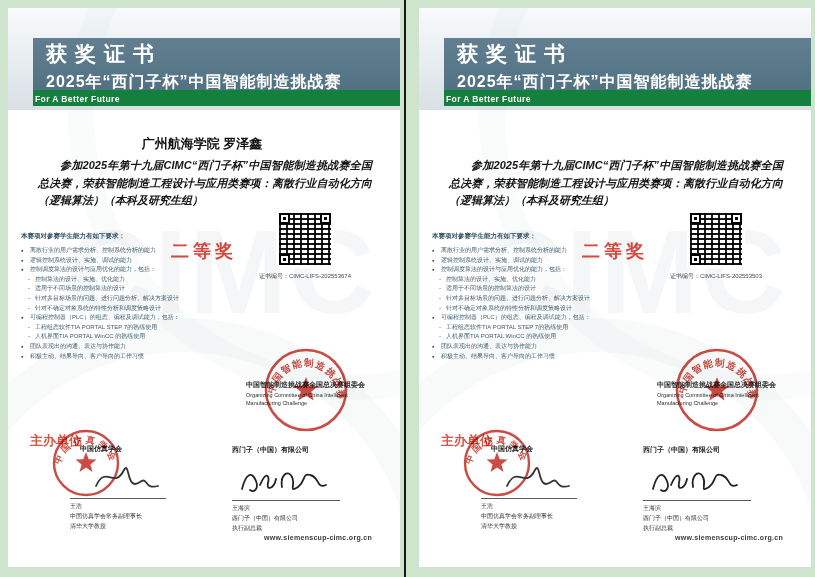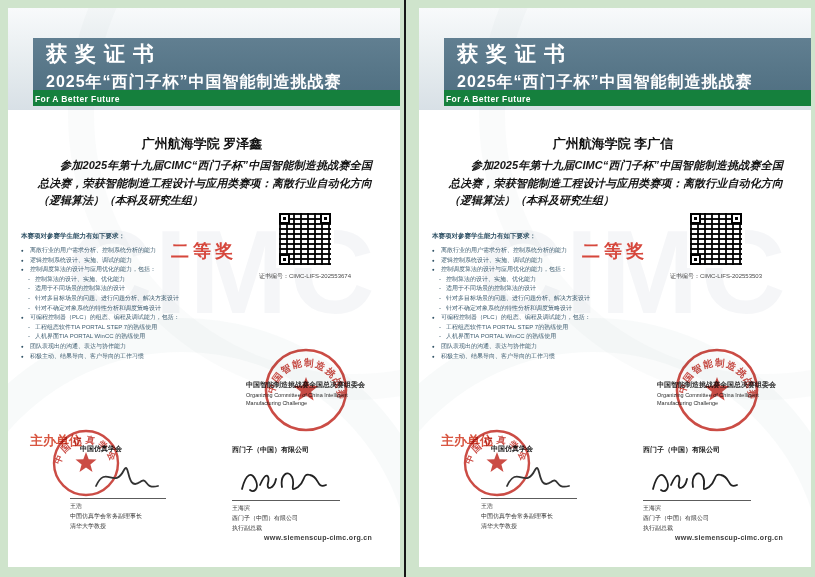--- a/index.html
+++ b/index.html
@@ -181,21 +181,20 @@
     <div class="swoosh2"></div>
     <div class="swoosh1"></div>
     <div class="watermark">CIMC</div>
 
     <div class="hdr">
       <div class="hdr-title">获奖证书</div>
       <div class="hdr-sub">2025年“西门子杯”中国智能制造挑战赛</div>
     </div>
     <div class="tagline">For A Better Future</div>
 
-    <div class="recipient">广州航海学院  李广信</div>
     <div class="body-par">参加2025年第十九届CIMC“西门子杯”中国智能制造挑战赛全国总决赛，荣获智能制造工程设计与应用类赛项：离散行业自动化方向（逻辑算法）（本科及研究生组）</div>
     <div class="award">二等奖</div>
 
     <div class="reqs">
       <div class="req-title">本赛项对参赛学生能力有如下要求：</div>
       <div class="req b">离散行业的用户需求分析、控制系统分析的能力</div>
       <div class="req b">逻辑控制系统设计、实施、调试的能力</div>
       <div class="req b">控制调度算法的设计与应用优化的能力，包括：</div>
       <div class="req s">控制算法的设计、实施、优化能力</div>
       <div class="req s">适用于不同场景的控制算法的设计</div>

